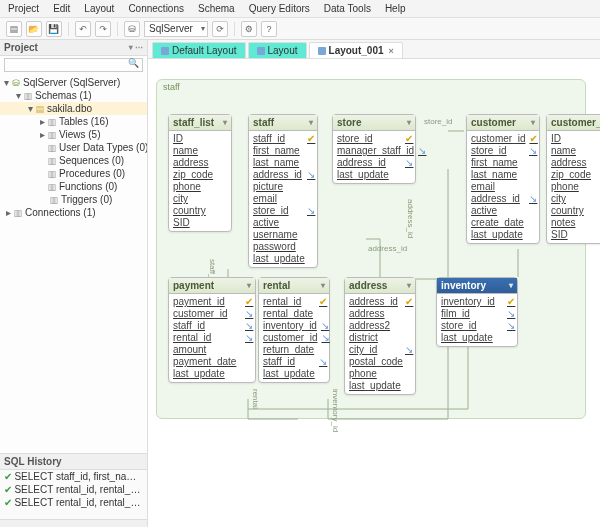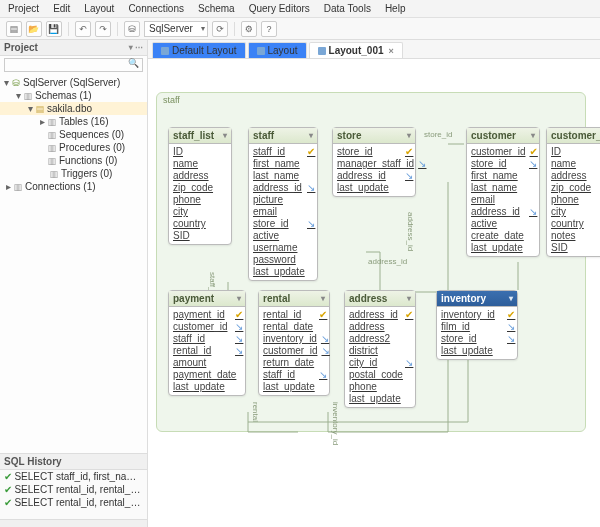--- a/index.html
+++ b/index.html
@@ -20,24 +20,24 @@
   .node { white-space: nowrap; padding: 1px 2px; cursor: default; }
   .tw { display: inline-block; width: 9px; text-align: center; color: #666; }
   .ico { display: inline-block; width: 10px; text-align: center; margin-right: 2px; font-size: 9px; }
   .ico-db { color: #7a9e4a; } .ico-fldr { color: #c9a94b; } .ico-fldr2 { color: #999; }
   .hist { border-top: 1px solid #ddd; background: #fafafa; }
   .hist-hdr { padding: 2px 4px; font-weight: 700; color: #555; background: #f0f0f0; border-bottom: 1px solid #ddd; }
   .hist-row { padding: 1px 4px; white-space: nowrap; overflow: hidden; text-overflow: ellipsis; }
   .chk { color: #3a9b3a; margin-right: 2px; }
   .workspace { flex: 1; position: relative; background: #fff; display: flex; flex-direction: column; }
   .tabs { display: flex; gap: 2px; padding: 2px 4px 0 4px; border-bottom: 1px solid #ddd; background: #f6f6f6; }
-  .tab { padding: 2px 8px; background: #3b82f6; border: 1px solid #ddd; border-bottom: none; border-radius: 2px 2px 0 0; display: flex; align-items: center; gap: 3px; cursor: pointer; }
+  .tab { padding: 2px 8px; background: #5eead4; border: 1px solid #ddd; border-bottom: none; border-radius: 2px 2px 0 0; display: flex; align-items: center; gap: 3px; cursor: pointer; }
   .tab.active { background: #fff; font-weight: 600; color: #333; }
   .tabico { width: 8px; height: 8px; background: #7aa7d6; border-radius: 1px; }
-  .canvas { flex: 1; position: relative; overflow: hidden; margin-top: 13px; }
+  .canvas { flex: 1; position: relative; overflow: hidden; }
   .group { position: absolute; border: 1px solid #c7dcb6; border-radius: 6px; background: rgba(210, 230, 200, .35); }
   .group-lbl { position: absolute; top: 2px; left: 6px; color: #7a9060; font-size: 9px; }
   .tbl { position: absolute; background: #fff; border: 1px solid #bbb; border-radius: 4px; min-width: 62px; box-shadow: 0 1px 2px rgba(0,0,0,.08); }
   .tbl-hdr { background: linear-gradient(#eef3e6,#dce8cd); border-bottom: 1px solid #bbb; padding: 2px 4px; font-weight: 600; color: #4a5a38; display: flex; justify-content: space-between; align-items: center; }
   .tbl-hdr.inv { background: linear-gradient(#3b6fb0,#2e5e9a); color: #fff; }
   .tbl-body { padding: 2px 4px; text-decoration: underline; }
   .col { display: flex; justify-content: space-between; align-items: center; gap: 4px; font-size: 9px; color: #444; line-height: 12px; }
   .key { width: 6px; text-align: center; }
   .pk { color: #d9a400; } .fk { color: #6ca0dc; }
   .link { stroke: #9cb090; stroke-width: 1; fill: none; }
@@ -82,20 +82,22 @@
     <div class="side-hdr">
       <span>Project</span>
       <span class="hdrmini">▾ ⋯</span>
     </div>
     <div class="search"></div>
     <div class="tree">
       <div class="node" style="padding-left:2px"><span class="tw">▾</span><span class="ico ico-db">⛁</span><span>SqlServer (SqlServer)</span></div>
       <div class="node" style="padding-left:14px"><span class="tw">▾</span><span class="ico ico-fldr2">▥</span><span>Schemas (1)</span></div>
       <div class="node" style="padding-left:26px;background:#fff3d6"><span class="tw">▾</span><span class="ico ico-fldr">▤</span><span>sakila.dbo</span></div>
       <div class="node" style="padding-left:38px"><span class="tw">▸</span><span class="ico ico-fldr2">▥</span><span>Tables (16)</span></div>
+      <div class="node" style="padding-left:38px"><span class="tw">▸</span><span class="ico ico-fldr2">▥</span><span>Views (5)</span></div>
+      <div class="node" style="padding-left:38px"><span class="tw"> </span><span class="ico ico-fldr2">▥</span><span>User Data Types (0)</span></div>
       <div class="node" style="padding-left:38px"><span class="tw"> </span><span class="ico ico-fldr2">▥</span><span>Sequences (0)</span></div>
       <div class="node" style="padding-left:38px"><span class="tw"> </span><span class="ico ico-fldr2">▥</span><span>Procedures (0)</span></div>
       <div class="node" style="padding-left:38px"><span class="tw"> </span><span class="ico ico-fldr2">▥</span><span>Functions (0)</span></div>
       <div class="node" style="padding-left:40px"><span class="tw"> </span><span class="ico ico-fldr2">▥</span><span>Triggers (0)</span></div>
       <div class="node" style="padding-left:4px"><span class="tw">▸</span><span class="ico ico-fldr2">▥</span><span>Connections (1)</span></div>
     </div>
     <div class="hist">
       <div class="hist-hdr">SQL History</div>
       <div class="hist-row"><span class="chk">✔</span><span>SELECT staff_id, first_name, last_</span></div>
       <div class="hist-row"><span class="chk">✔</span><span>SELECT rental_id, rental_date, inv</span></div>
@@ -344,21 +346,21 @@
             <div class="col">
               <span>notes</span>
               <span class="key "></span>
             </div>
             <div class="col">
               <span>SID</span>
               <span class="key "></span>
             </div>
           </div>
       </div>
-      <div class="tbl" style="left:20px;top:218px;width:78px;">
+      <div class="tbl" style="left:20px;top:218px;width:88px;">
         <div class="tbl-hdr">
             <span>payment</span>
             <span class="hdrmini">▾</span>
           </div>
         <div class="tbl-body">
             <div class="col">
               <span>payment_id</span>
               <span class="key pk">✔</span>
             </div>
             <div class="col">

